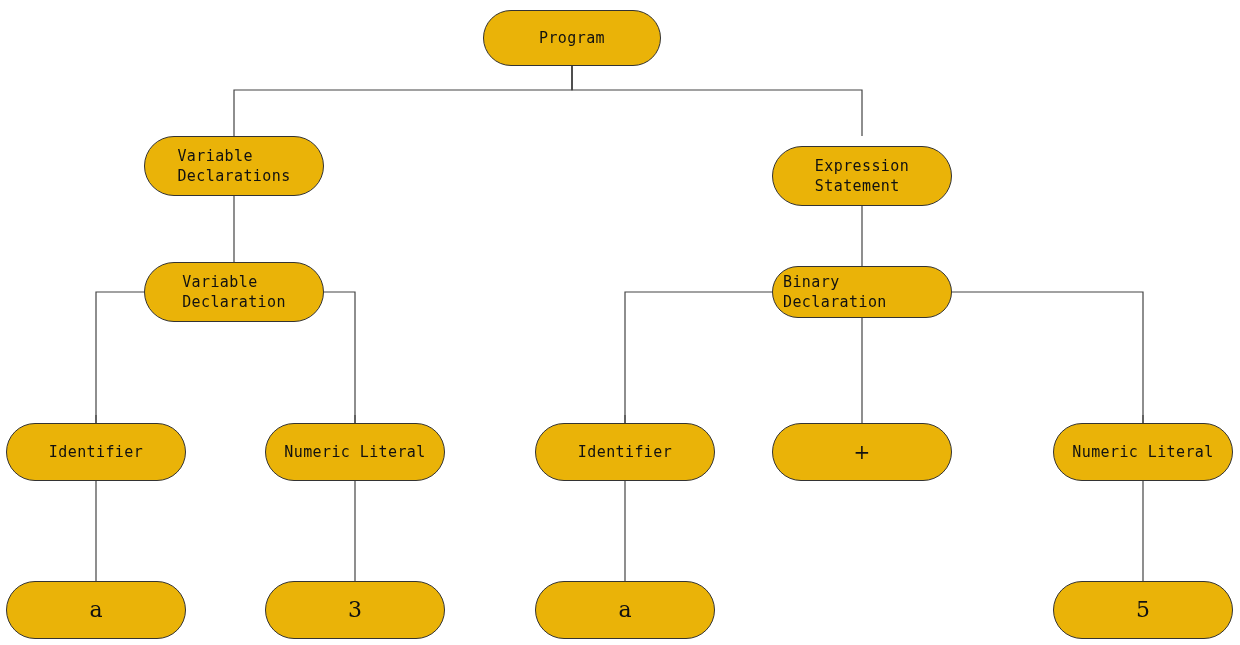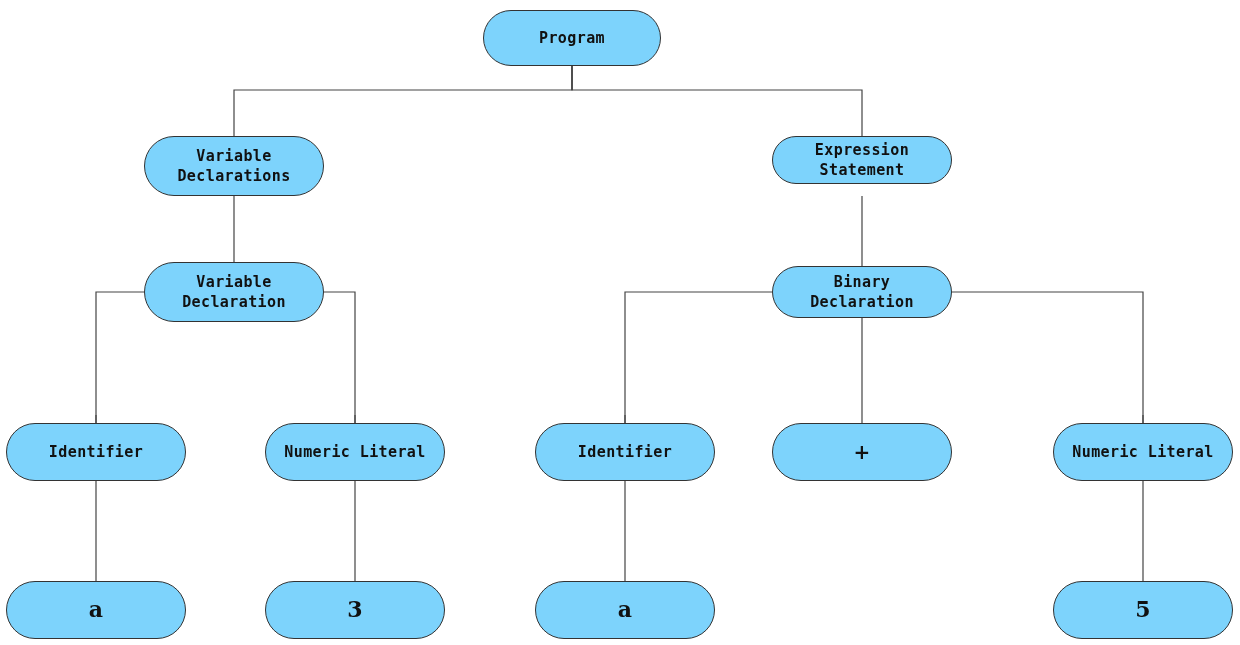--- a/index.html
+++ b/index.html
@@ -19,30 +19,28 @@
     position: absolute;
     left: 0;
     top: 0;
     width: 1240px;
     height: 645px;
     pointer-events: none;
   }
   .node {
     position: absolute;
     box-sizing: border-box;
-    background: #7dd3fc;
+    background: #eab308;
     border: 1px solid #333333;
     border-radius: 999px;
     display: flex;
     align-items: center;
     justify-content: center;
-    text-align: center;
     color: #111111;
     z-index: 2;
-    font-weight: bold;
   }
   .node .label {
     display: block;
     line-height: 1.35;
     white-space: pre-line;
     padding: 0 10px;
   }
   .node.type-node .label {
     font-family: "DejaVu Sans Mono", "Liberation Mono", monospace;
     font-size: 15px;
@@ -82,21 +80,21 @@
       <polyline points="1143,415 1143,423" fill="none" stroke="#444444" stroke-width="1.2"></polyline>
     </svg>
   <div id="node-layer">
       <div class="node type-node" style="left: 483px; top: 10px; width: 178px; height: 56px; border-color: rgb(51, 51, 51);">
         <span class="label">Program</span>
       </div>
       <div class="node type-node" style="left: 144px; top: 136px; width: 180px; height: 60px; border-color: rgb(51, 51, 51);">
         <span class="label">Variable
 Declarations</span>
       </div>
-      <div class="node type-node" style="left: 772px; top: 136px; width: 180px; height: 48px; border-color: rgb(51, 51, 51);">
+      <div class="node type-node" style="left: 772px; top: 146px; width: 180px; height: 60px; border-color: rgb(51, 51, 51);">
         <span class="label">Expression
 Statement</span>
       </div>
       <div class="node type-node" style="left: 144px; top: 262px; width: 180px; height: 60px; border-color: rgb(51, 51, 51);">
         <span class="label">Variable
 Declaration</span>
       </div>
       <div class="node type-node" style="left: 772px; top: 266px; width: 180px; height: 52px; border-color: rgb(51, 51, 51);">
         <span class="label">Binary Declaration</span>
       </div>

